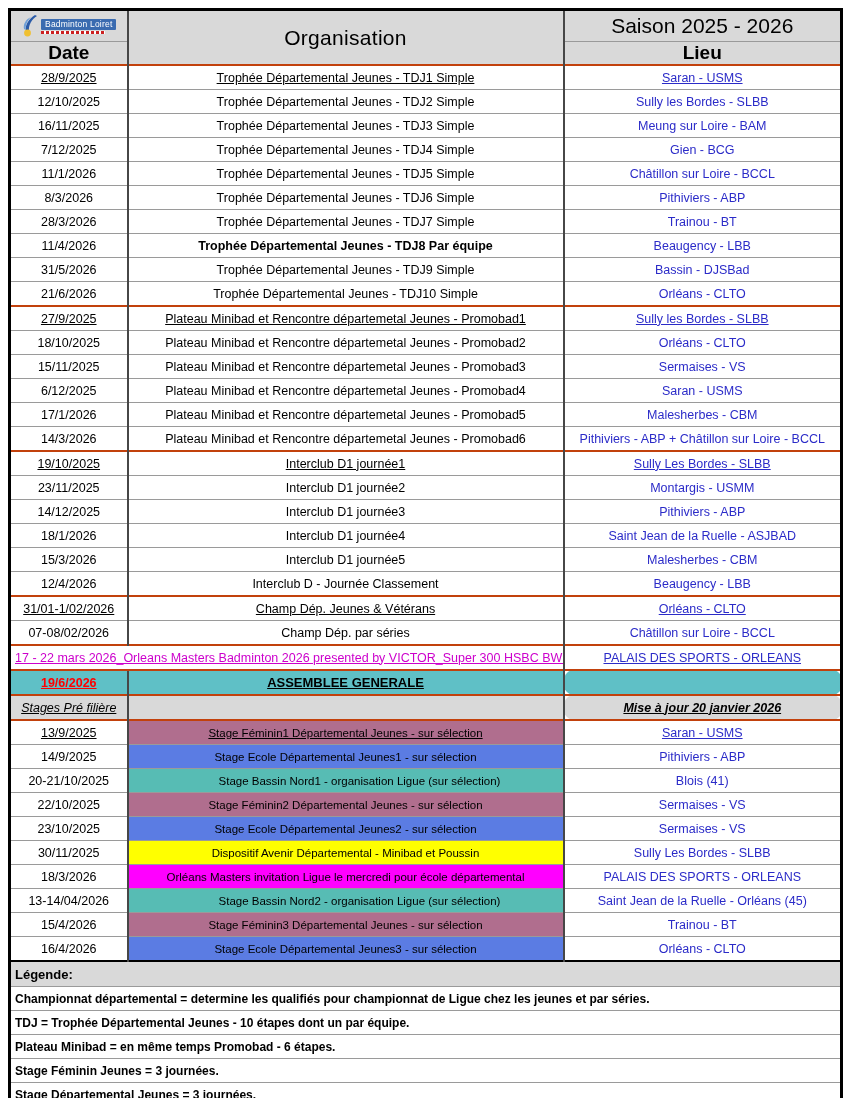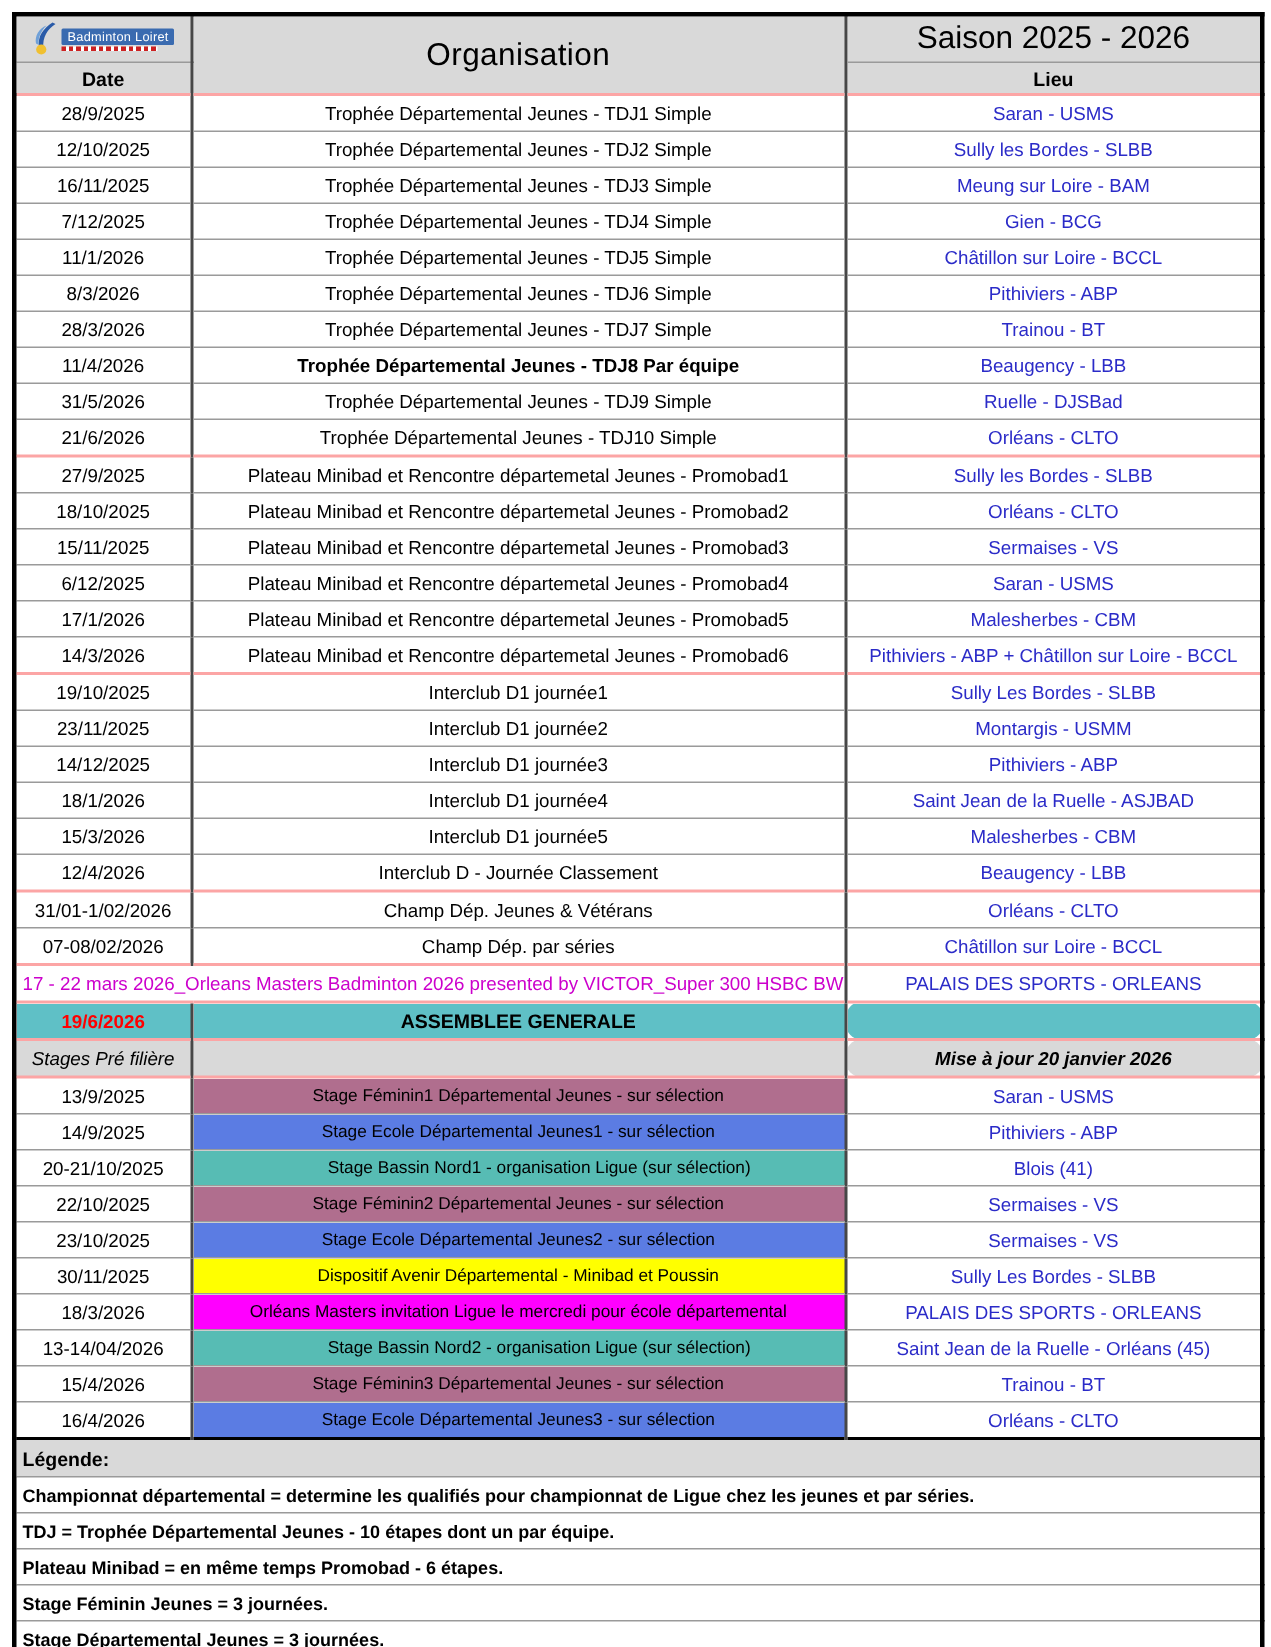--- a/index.html
+++ b/index.html
@@ -27,28 +27,28 @@
     height: 23px;
     padding: 0 4px;
     text-align: center;
     vertical-align: middle;
     font-size: 12.5px;
     color: #000;
     overflow: hidden;
     white-space: nowrap;
   }
   td + td { border-left: 2px solid #474747; }
-  tr.thick-top td { border-top: 2px solid #fca5a5; }
+  tr.thick-top td { border-top: 2px solid #c2410c; text-decoration: underline; }
 
   
   tr.hrow1 td { border-top: none; background: var(--header-gray); }
   tr.hrow2 td { background: var(--header-gray); }
   .org-cell    { font-size: 21px; letter-spacing: 0.3px; }
   .season-cell { font-size: 21px; margin-top: 18px; }
-  .date-head, .lieu-head { font-weight: bold; font-size: 13px; height: 20px; }
+  .date-head, .lieu-head { font-weight: bold; font-size: 19px; height: 20px; }
   .logo-cell { height: 28px; padding: 1px 2px; }
 
   .logo-wrap { display: flex; align-items: center; justify-content: center; gap: 2px; }
   .logo-box  { display: flex; flex-direction: column; align-items: flex-start; }
   .logo-title {
     background: var(--logo-blue); color: #fff;
     font-size: 8.5px; font-weight: normal; line-height: 11px;
     padding: 0 4px; border-radius: 1px; letter-spacing: 0.2px;
   }
   .logo-subtitle {
@@ -149,21 +149,21 @@
           <td class="lieu-cell ">Trainou - BT</td>
         </tr>
         <tr>
           <td class="date-cell ">11/4/2026</td>
           <td class="event-cell bold">Trophée Départemental Jeunes - TDJ8 Par équipe</td>
           <td class="lieu-cell ">Beaugency - LBB</td>
         </tr>
         <tr>
           <td class="date-cell ">31/5/2026</td>
           <td class="event-cell ">Trophée Départemental Jeunes - TDJ9 Simple</td>
-          <td class="lieu-cell ">Ruelle - DJSBad</td>
+          <td class="lieu-cell ">Bassin - DJSBad</td>
         </tr>
         <tr>
           <td class="date-cell ">21/6/2026</td>
           <td class="event-cell ">Trophée Départemental Jeunes - TDJ10 Simple</td>
           <td class="lieu-cell ">Orléans - CLTO</td>
         </tr>
         <tr class="thick-top">
           <td class="date-cell ">27/9/2025</td>
           <td class="event-cell ">Plateau Minibad et Rencontre départemetal Jeunes - Promobad1</td>
           <td class="lieu-cell ">Sully les Bordes - SLBB</td>

